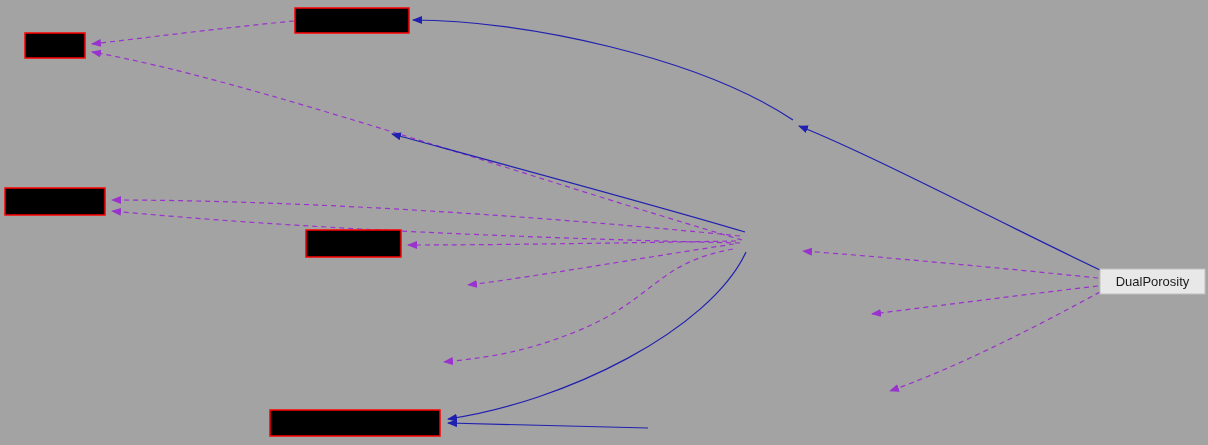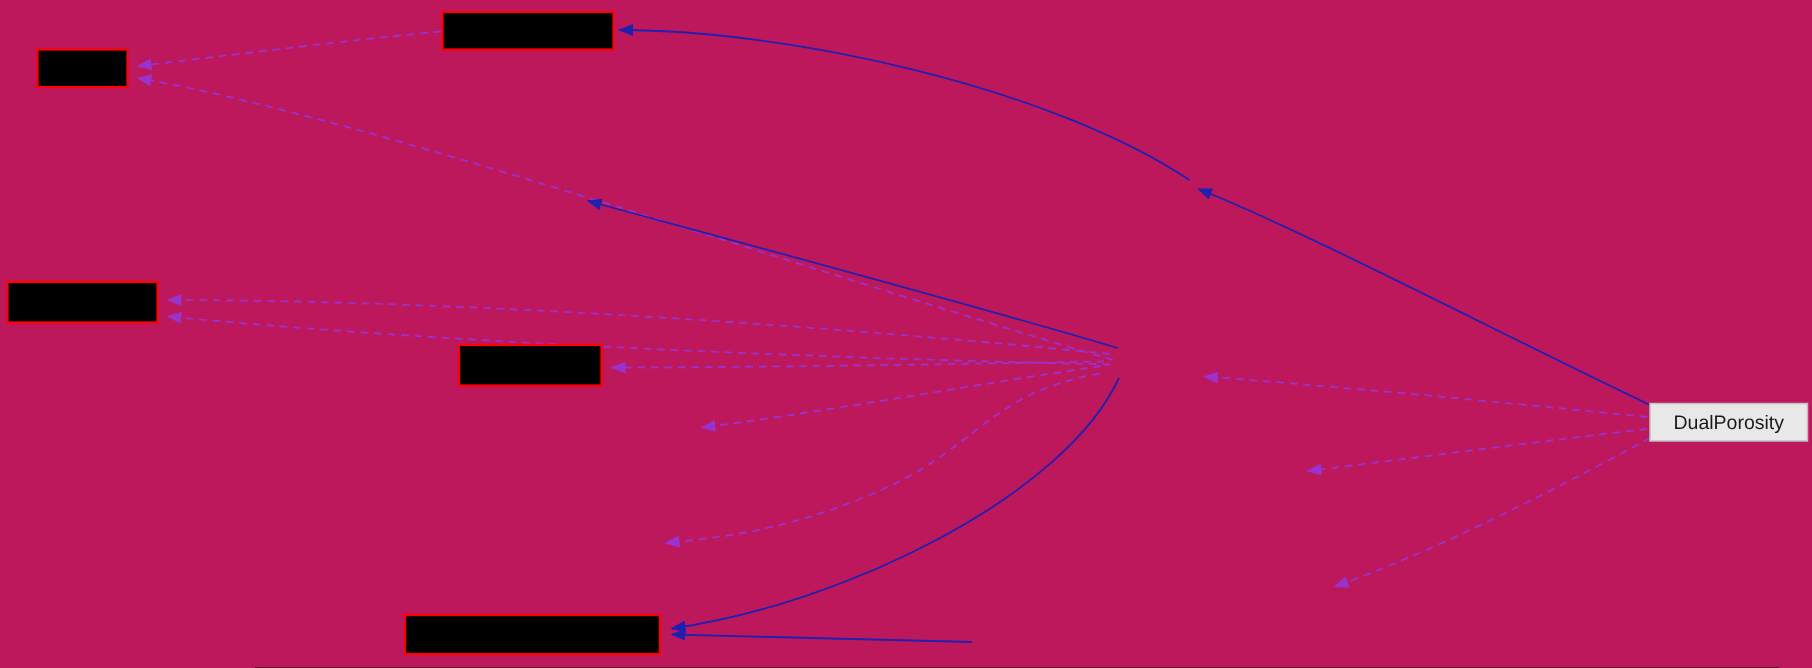--- a/index.html
+++ b/index.html
@@ -5,21 +5,21 @@
   html, body {
     margin: 0;
     padding: 0;
     background: #000000;
     font-family: "Liberation Sans", sans-serif;
   }
   .canvas {
     position: relative;
     width: 1208px;
     height: 445px;
-    background: #be185d;
+    background: #a3a3a3;
     overflow: hidden;
   }
   svg { display: block; }
   .edge-dashed {
     fill: none;
     stroke-dasharray: 5,4;
     stroke-width: 1.2;
   }
   .edge-solid {
     fill: none;

